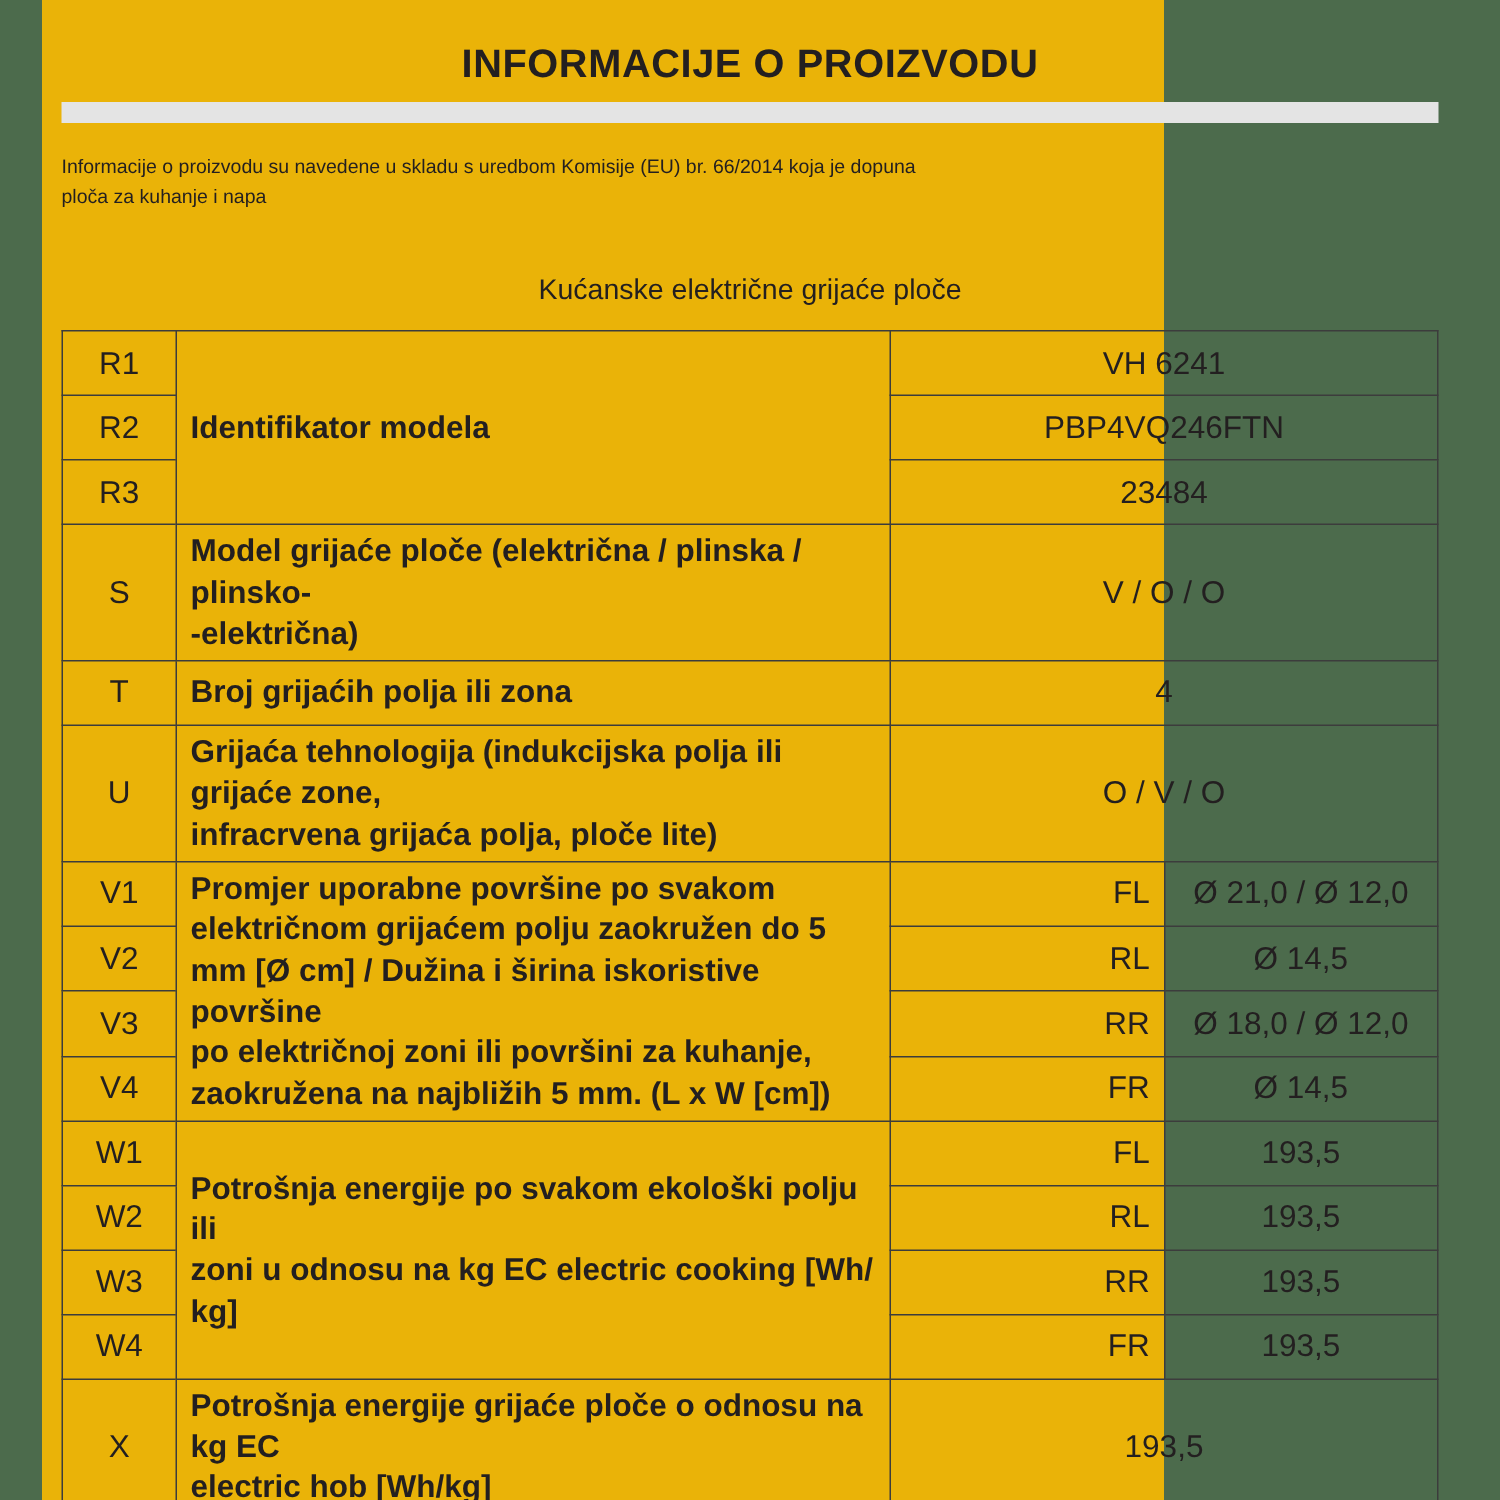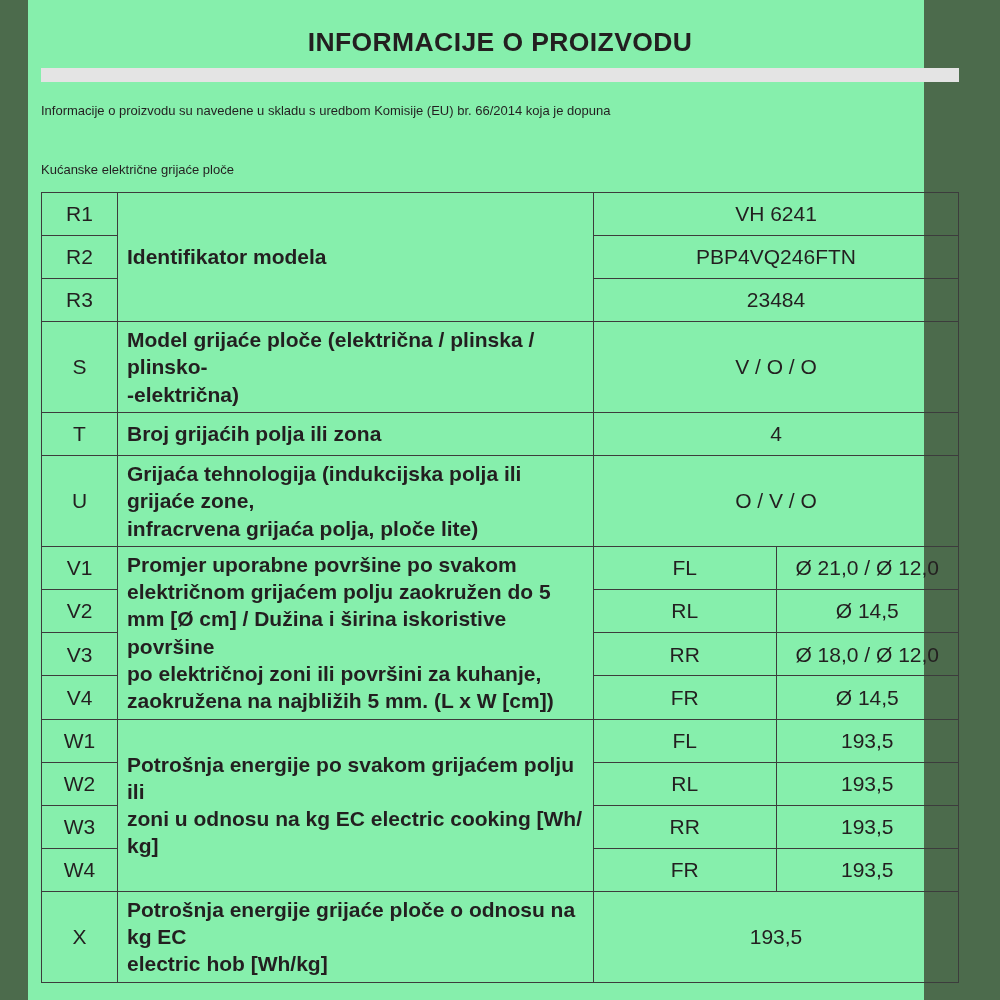--- a/index.html
+++ b/index.html
@@ -19,23 +19,23 @@
     position: absolute;
     left: 0; top: 0;
     width: 1000px;
     height: 1000px;
     background: #4c6b4c;
   }
   .sheet {
     position: absolute;
     left: 28px;
     top: 0;
-    width: 896px;
+    width: 748px;
     height: 1000px;
-    background: #86efac;
+    background: #eab308;
     box-sizing: border-box;
   }
   .inner {
     position: absolute;
     left: 13px;
     top: 0;
     width: 918px;
   }
 
   
@@ -59,22 +59,23 @@
   .intro {
     margin-top: 19px;
     font-size: 13px;
     line-height: 1.52;
     text-align: justify;
   }
   .intro span { display: block; }
 
   .subhead {
     margin-top: 40px;
-    font-size: 13px;
+    font-size: 19px;
     line-height: 1.4;
+    text-align: center;
   }
 
   
   table.spec {
     margin-top: 13px;
     border-collapse: collapse;
     width: 918px;
     table-layout: fixed;
     font-size: 21px;
   }
@@ -88,21 +89,21 @@
     width: 57px;
     text-align: center;
     padding: 4px 2px;
   }
   td.desc {
     text-align: left;
     font-weight: bold;
   }
   td.sub {
     width: 67px;
-    text-align: center;
+    text-align: right;
     padding-left: 11px;
   }
   td.val {
     width: 346px;
     text-align: center;
   }
   .r-tall  { height: 34px; }
   .r-tall2 { height: 48px; }
 
   
@@ -120,20 +121,21 @@
 
 <div class="page">
   <div class="sheet">
     <div class="inner">
 
       <h1 class="doc-title">INFORMACIJE O PROIZVODU</h1>
       <div class="title-rule"></div>
 
       <div class="intro">
         <span>Informacije o proizvodu su navedene u skladu s uredbom Komisije (EU) br. 66/2014 koja je dopuna</span>
+        <span>ploča za kuhanje i napa</span>
       </div>
 
       <div class="subhead">Kućanske električne grijaće ploče</div>
 
       <table class="spec">
         <tbody>
 
           <tr>
             <td class="code r-tall">R1</td>
             <td class="desc" rowspan="3">Identifikator modela</td>
@@ -196,21 +198,21 @@
           </tr>
           <tr>
             <td class="code r-tall">V4</td>
             <td class="sub">FR</td>
             <td class="val">Ø 14,5</td>
           </tr>
 
           <tr>
             <td class="code r-tall">W1</td>
             <td class="desc" rowspan="4">
-              <div>Potrošnja energije po svakom grijaćem polju ili</div>
+              <div>Potrošnja energije po svakom ekološki polju ili</div>
               <div>zoni u odnosu na kg EC electric cooking [Wh/</div>
               <div>kg]</div>
             </td>
             <td class="sub">FL</td>
             <td class="val">193,5</td>
           </tr>
           <tr>
             <td class="code r-tall">W2</td>
             <td class="sub">RL</td>
             <td class="val">193,5</td>

